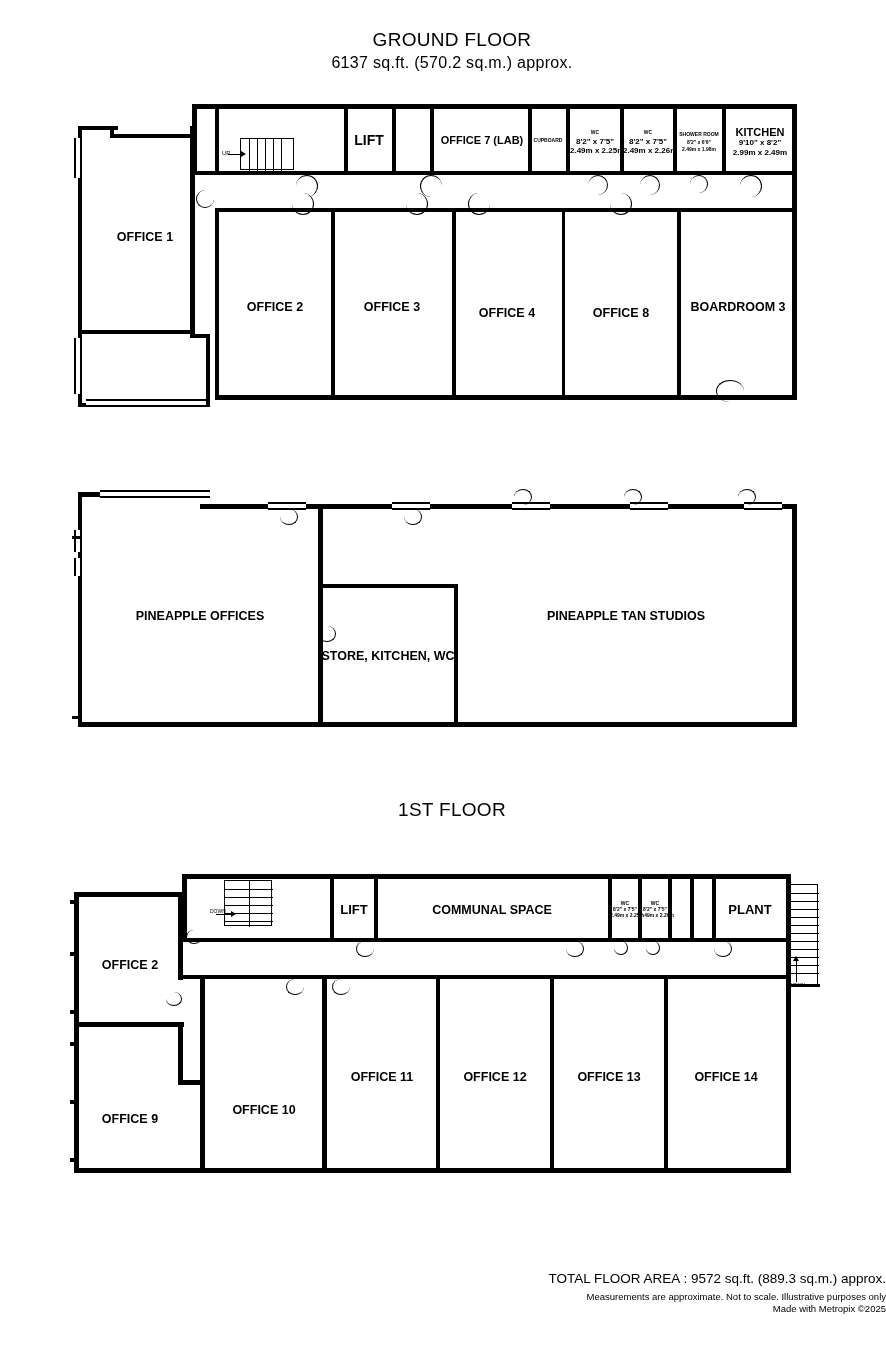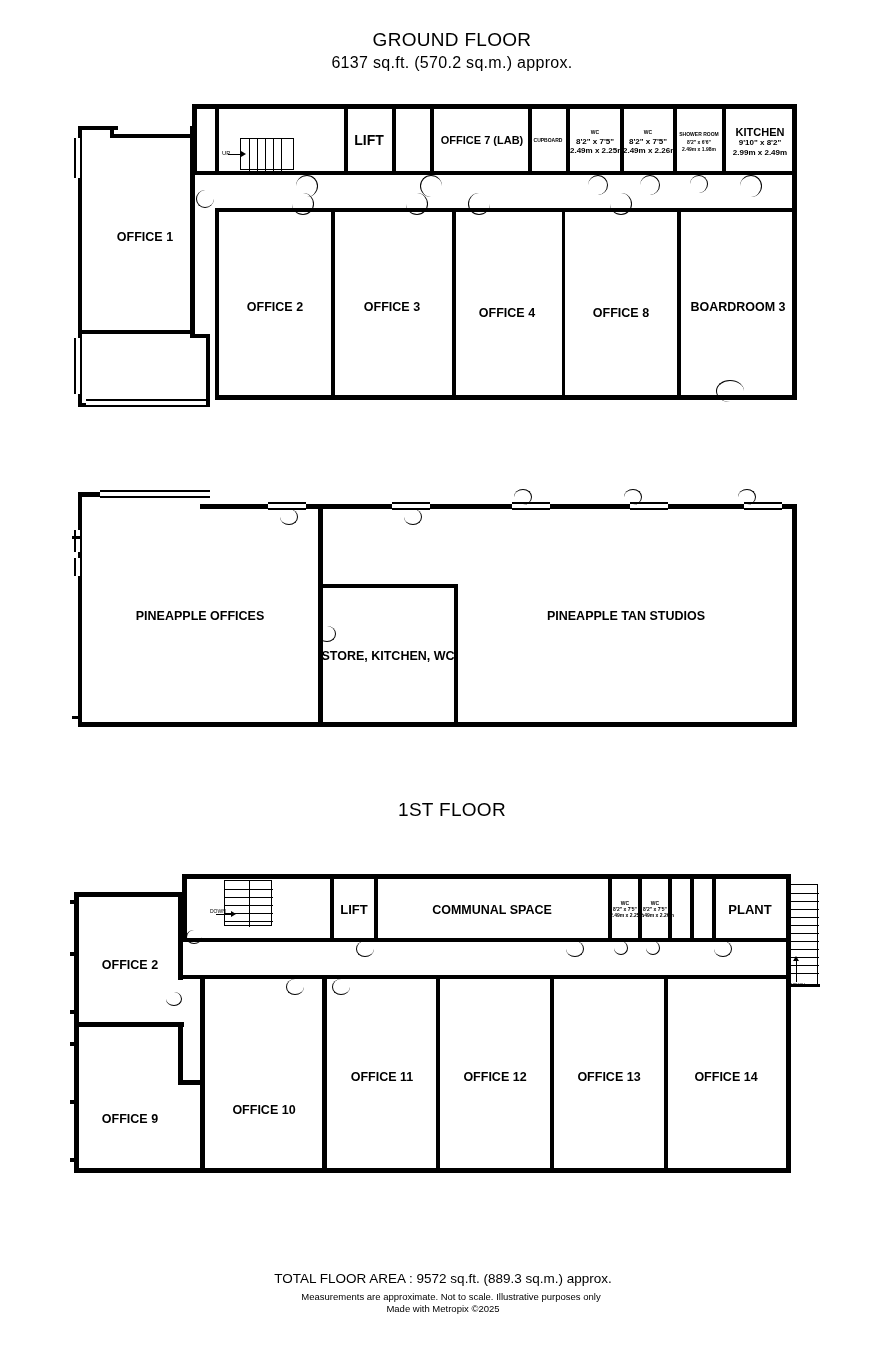--- a/index.html
+++ b/index.html
@@ -78,21 +78,21 @@
     box-sizing: border-box;
     background: #fff;
   }
   .stair-step { position: absolute; background: #000; }
   .stair-arrow { position: absolute; font-size: 9px; }
 
   
   .footer {
     position: absolute;
     width: 100%;
-    text-align: center;
+    text-align: right;
   }
   .footer .total { font-size: 13.5px; line-height: 17px; }
   .footer .note  { font-size: 9.5px; line-height: 12px; }
 </style>
 </head>
 <body>
 
 <div class="page">
 
   <div class="floor-title" style="top:28px;">

